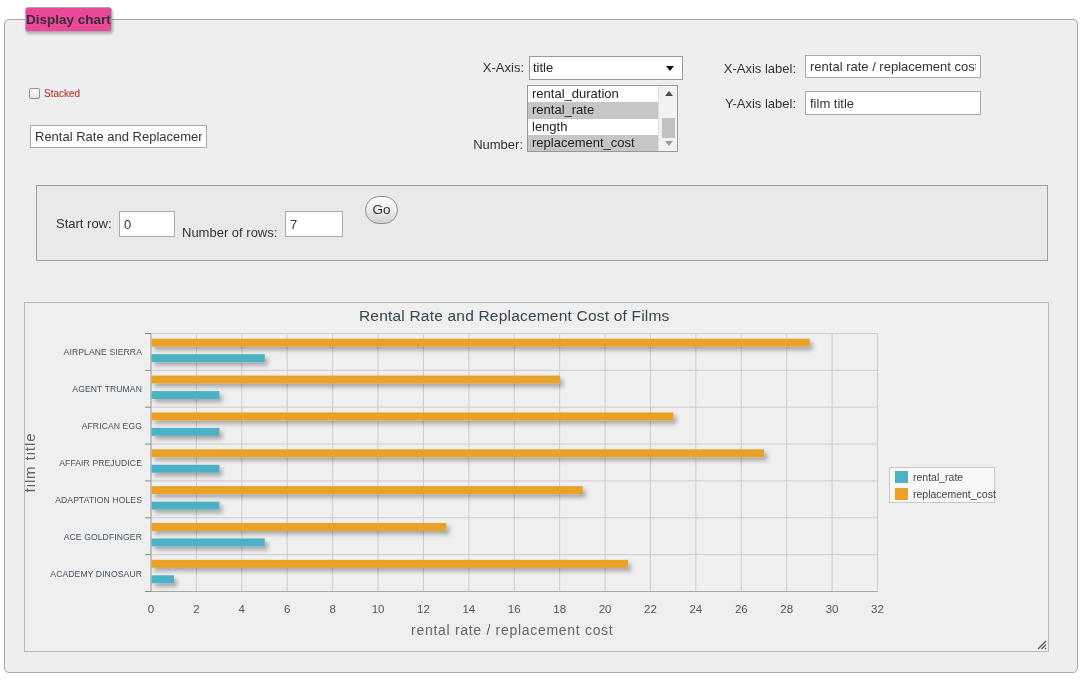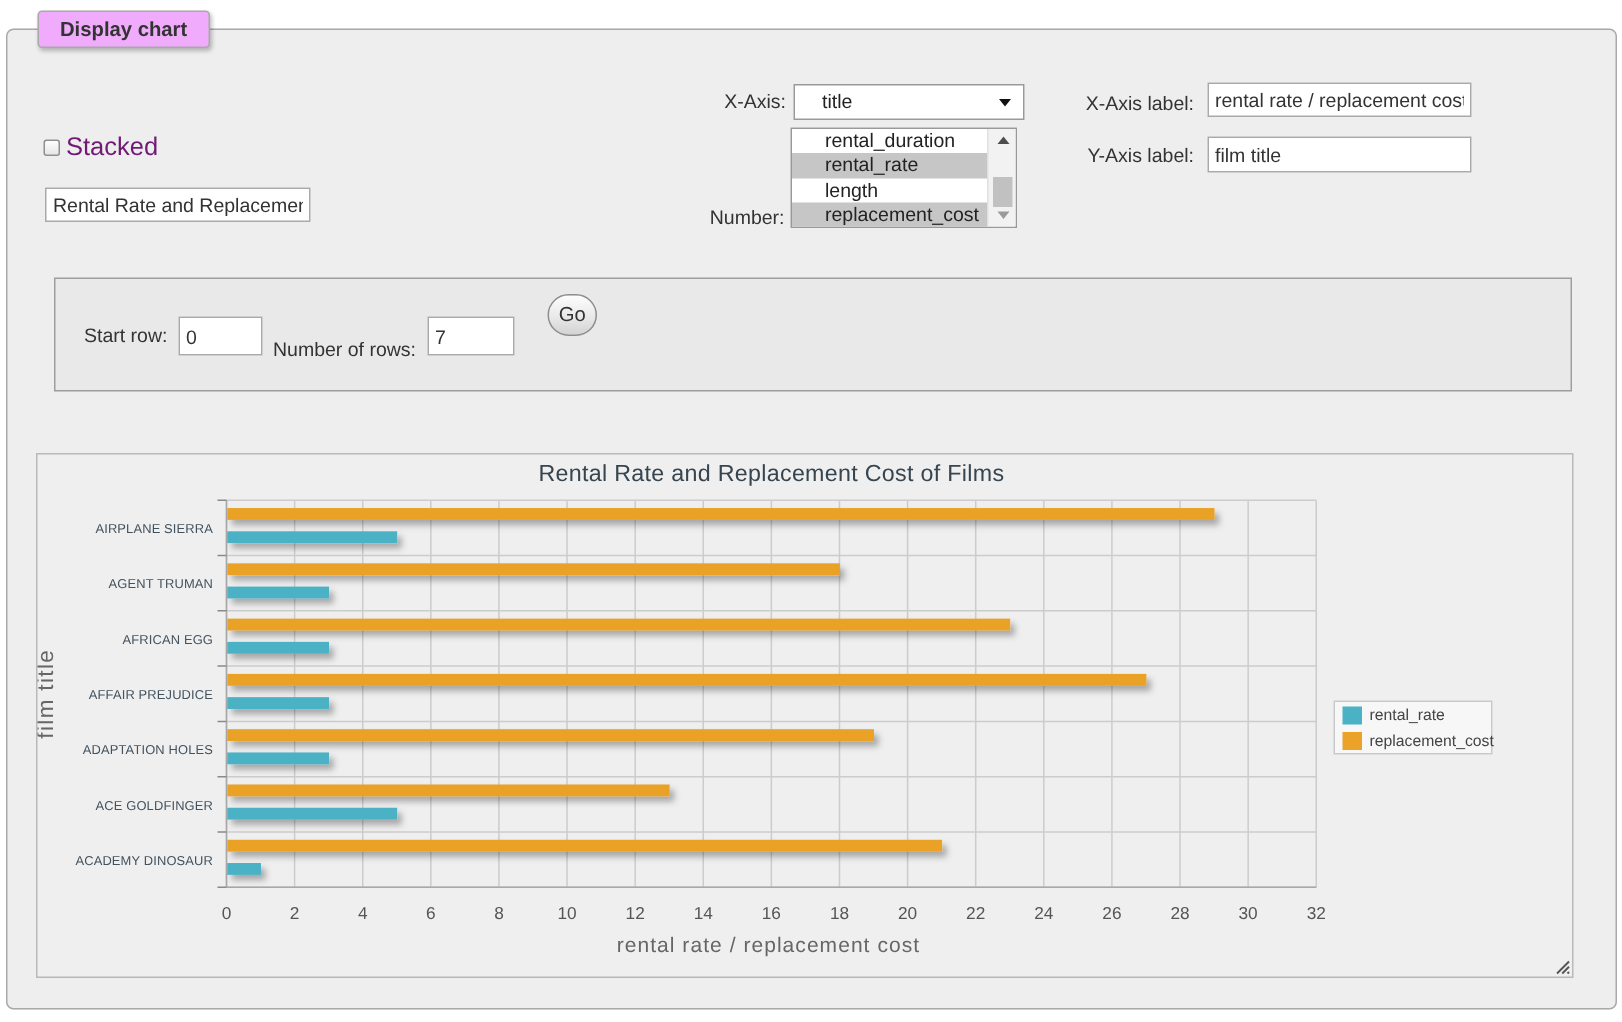--- a/index.html
+++ b/index.html
@@ -4,61 +4,61 @@
 <style>
   * { margin:0; padding:0; box-sizing:border-box; }
   html,body { background:#ffffff; }
   body { font-family:"Liberation Sans", sans-serif; }
   .page { position:relative; width:1081px; height:681px; background:#ffffff; overflow:hidden; }
 
   .panel { position:absolute; left:4px; top:19px; width:1074px; height:654px;
            background:#eeeeee; border:1px solid #a9a9a9; border-radius:5px; }
 
   .panel-legend { position:absolute; left:20px; top:-13px; height:25px; white-space:nowrap;
-                  background:#f0abfc; border:1px solid #a9a9a9; border-radius:3px;
+                  background:#ec4899; border:1px solid #a9a9a9; border-radius:3px;
                   box-shadow:1px 2px 3px rgba(0,0,0,0.25);
                   font-size:13.5px; font-weight:bold; color:#333333;
-                  line-height:23px; padding:0 14px; }
+                  line-height:23px; padding:0 0; }
 
   
   .opt-row { position:absolute; left:25px; top:36px; display:flex; align-items:center; }
   .opt-item { display:flex; align-items:center; margin-right:7px; font-size:13px; color:#333; }
   .radio { width:11px; height:11px; border:1px solid #8f8f8f; border-radius:50%;
            background:radial-gradient(circle at 35% 30%, #ffffff 0%, #ededed 70%, #dcdcdc 100%);
            margin-right:3px; position:relative; flex:0 0 auto; }
   .radio.checked::after { content:""; position:absolute; left:2.5px; top:2.5px; width:4px; height:4px;
            border-radius:50%; background:#4a4a4a; }
   .checkbox { width:11px; height:11px; border:1px solid #8f8f8f; border-radius:2px;
            background:linear-gradient(#fdfdfd,#e6e6e6); margin-right:4px; flex:0 0 auto; }
   .stacked-row { position:absolute; left:24px; top:68px; display:flex; align-items:center;
-           font-size:17px; color:#701a75; }
+           font-size:10px; color:#b91c1c; }
 
   .txt { border:1px solid #a9a9a9; background:#ffffff; color:#333333;
          font-family:"Liberation Sans", sans-serif; font-size:13px; padding:0 4px;
          border-radius:0; outline:none; white-space:nowrap; overflow:hidden; }
   input.txt { display:block; }
 
   #title-input { position:absolute; left:25px; top:105px; width:177px; height:23px; }
 
   .form-label { position:absolute; font-size:13px; color:#333333; text-align:right; }
 
   
   .select { position:absolute; left:524px; top:36px; width:154px; height:24px;
             background:#ffffff; border:1px solid #999999; border-radius:0;
-            font-size:13px; color:#222; line-height:22px; padding-left:18px; }
+            font-size:13px; color:#222; line-height:22px; padding-left:3px; }
   .select .arrow { position:absolute; right:8px; top:9px; width:0; height:0;
             border-left:4px solid transparent; border-right:4px solid transparent;
             border-top:5px solid #111; }
 
   
   .listbox { position:absolute; left:522px; top:65px; width:151px; height:67px;
              background:#ffffff; border:1px solid #999999; }
   .listbox .opts { position:absolute; left:0; top:0; right:19px; bottom:0; overflow:hidden; }
   .listbox .opt { height:16.25px; line-height:16.25px; font-size:13px; color:#222;
-                  padding-left:22px; white-space:nowrap; }
+                  padding-left:4px; white-space:nowrap; }
   .listbox .opt.sel { background:#c6c6c6; }
   .scrollbar { position:absolute; right:0; top:0; width:19px; bottom:0; background:#f2f2f2;
                border-left:1px solid #e0e0e0; }
   .sb-btn { position:absolute; left:0; width:19px; height:15px; display:flex;
             align-items:center; justify-content:center; }
   .sb-up { top:0; } .sb-down { bottom:0; }
   .sb-up .tri { width:0;height:0;border-left:4px solid transparent;border-right:4px solid transparent;border-bottom:5px solid #4d4d4d; }
   .sb-down .tri { width:0;height:0;border-left:4px solid transparent;border-right:4px solid transparent;border-top:5px solid #9a9a9a; }
   .sb-thumb { position:absolute; left:3px; width:13px; top:32px; height:20px; background:#c1c1c1; }
 

